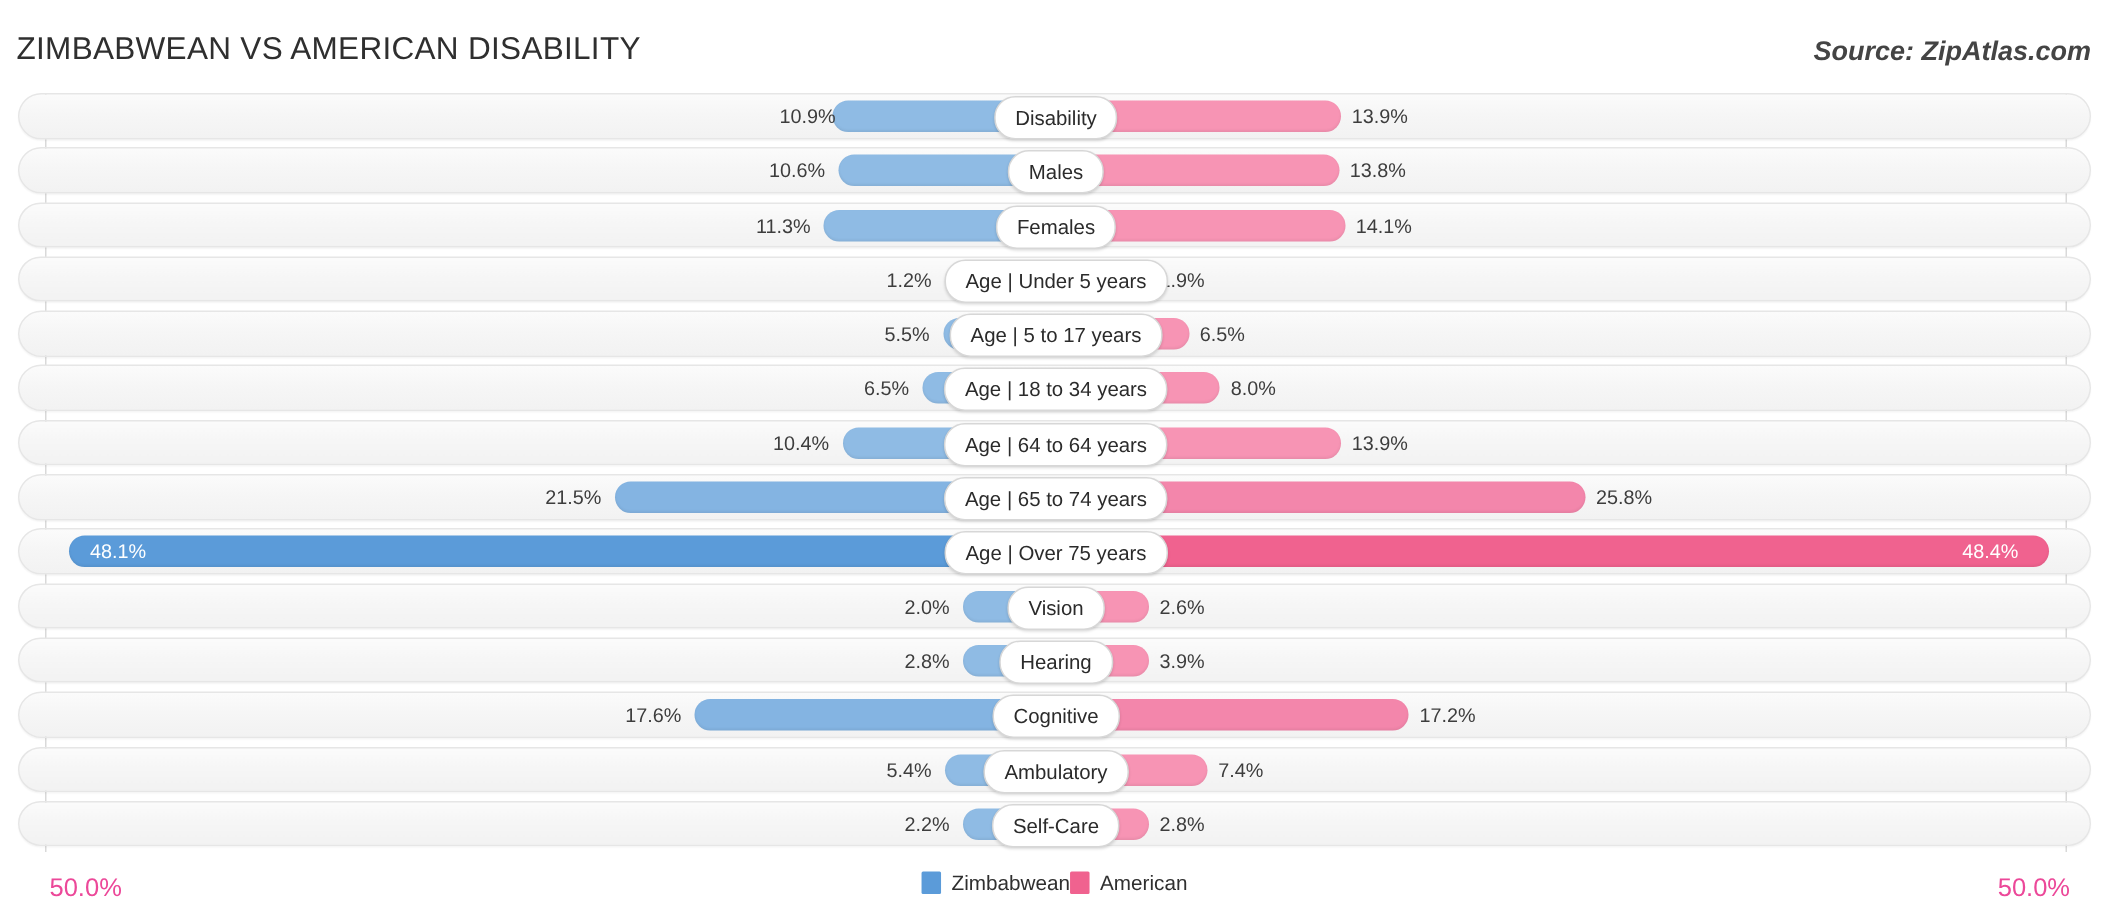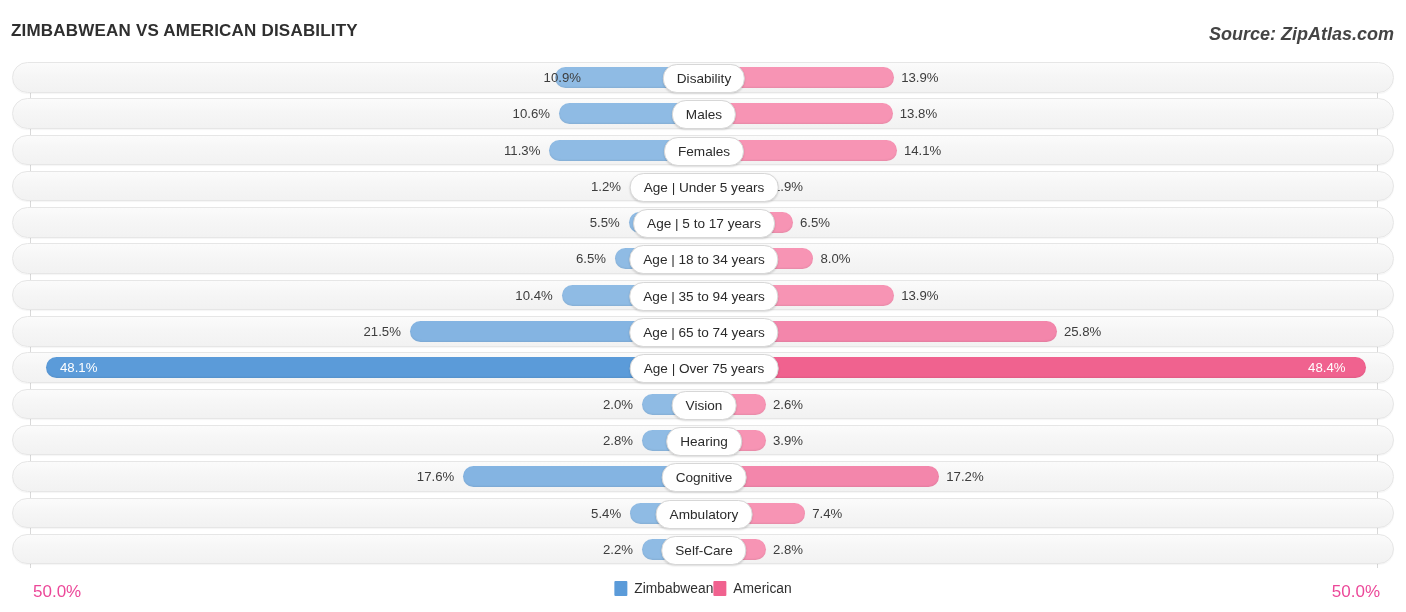--- a/index.html
+++ b/index.html
@@ -25,24 +25,24 @@
   .header {
     position: absolute;
     left: 0; top: 0;
     width: 1406px;
     height: 62px;
   }
   .chart-title {
     position: absolute;
     left: 11px;
     top: 21px;
-    font-size: 17px;
+    font-size: 21px;
     letter-spacing: 0.2px;
     color: #2f2f2f;
-    font-weight: 700;
+    font-weight: 400;
     white-space: nowrap;
   }
   .source {
     position: absolute;
     right: 12px;
     top: 24px;
     font-size: 18px;
     font-style: italic;
     font-weight: bold;
     color: #444444;
@@ -202,21 +202,21 @@
   </div>
 
   <div class="plot">
     <div class="gridline left"></div>
     <div class="gridline right"></div>
     <div class="rows" id="rows">
         <div class="row">
           <div class="bar-wrap">
             <div class="bar left" style="left: 541.888px; width: 149.112px;"></div>
             <div class="bar right" style="left: 691px; width: 190.152px;"></div>
-            <div class="val" style="right: 812px;">10.9%</div>
+            <div class="val" style="right: 836px;">10.9%</div>
             <div class="val" style="left: 888.152px;">13.9%</div>
             <div class="pill" style="left: 691px;">Disability</div>
           </div>
         </div>
         <div class="row">
           <div class="bar-wrap">
             <div class="bar left" style="left: 545.992px; width: 145.008px;"></div>
             <div class="bar right" style="left: 691px; width: 188.784px;"></div>
             <div class="val" style="right: 843.008px;">10.6%</div>
             <div class="val" style="left: 886.784px;">13.8%</div>
@@ -258,21 +258,21 @@
             <div class="val" style="left: 807.44px;">8.0%</div>
             <div class="pill" style="left: 691px;">Age | 18 to 34 years</div>
           </div>
         </div>
         <div class="row">
           <div class="bar-wrap">
             <div class="bar left" style="left: 548.728px; width: 142.272px;"></div>
             <div class="bar right" style="left: 691px; width: 190.152px;"></div>
             <div class="val" style="right: 840.272px; text-align: right;">10.4%</div>
             <div class="val" style="left: 888.152px;">13.9%</div>
-            <div class="pill" style="left: 691px;">Age | 35 to 94 years</div>
+            <div class="pill" style="left: 691px;">Age | 64 to 64 years</div>
           </div>
         </div>
         <div class="row mid">
           <div class="bar-wrap">
             <div class="bar left" style="left: 396.88px; width: 294.12px;"></div>
             <div class="bar right" style="left: 691px; width: 352.944px;"></div>
             <div class="val" style="right: 992.12px;">21.5%</div>
             <div class="val" style="left: 1050.94px;">25.8%</div>
             <div class="pill" style="left: 691px;">Age | 65 to 74 years</div>
           </div>

